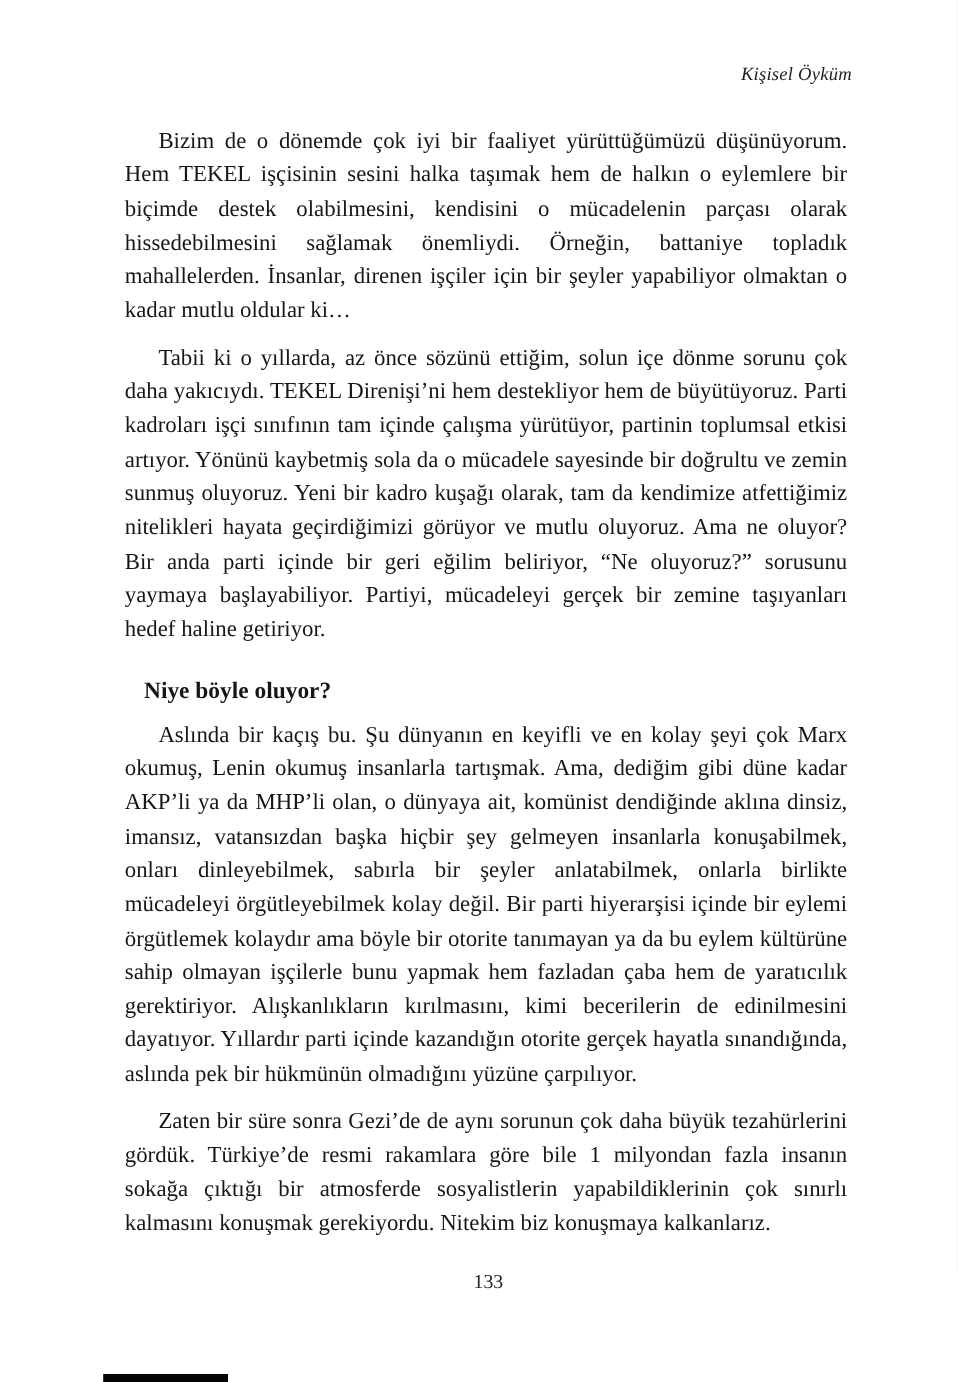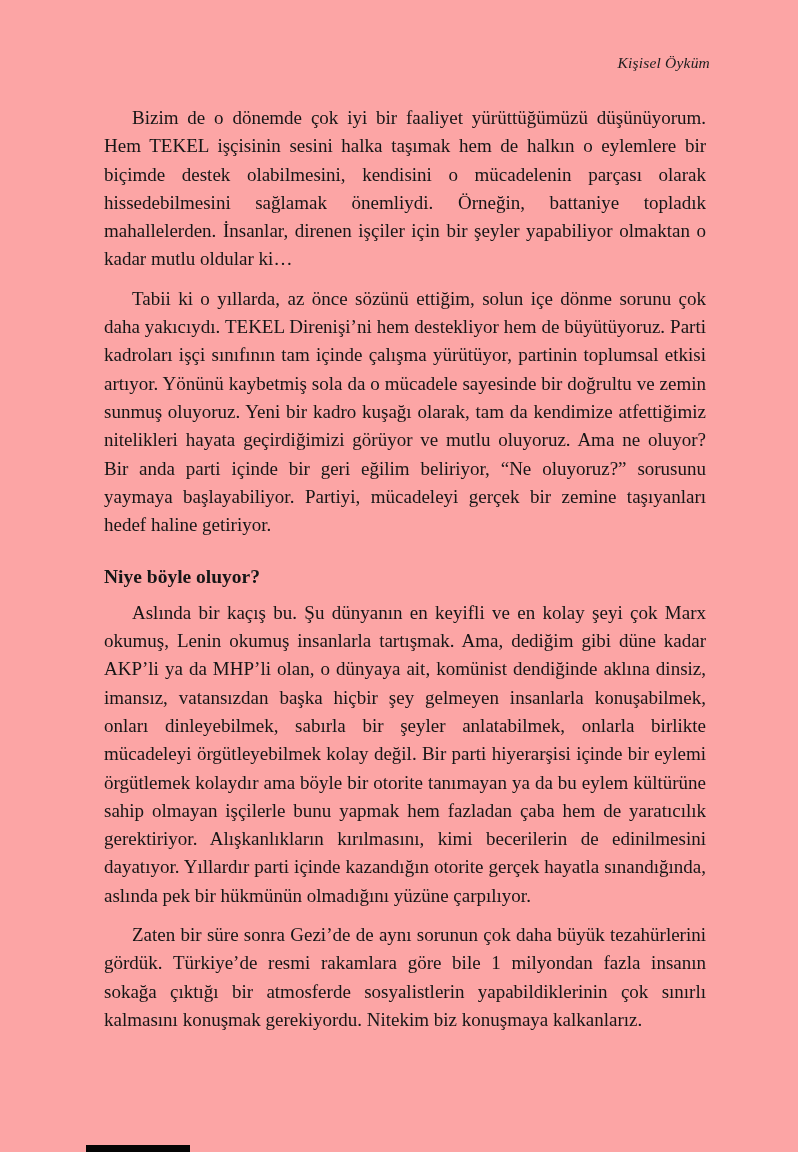--- a/index.html
+++ b/index.html
@@ -5,21 +5,21 @@
   html, body {
     margin: 0;
     padding: 0;
     background: #e8e8e8;
   }
   .page {
     position: relative;
     width: 798px;
     height: 1152px;
     margin: 0 auto;
-    background: #fca5a5;
+    background: #ffffff;
     overflow: hidden;
     font-family: "Liberation Serif", "DejaVu Serif", serif;
     color: #161616;
   }
   .running-header {
     position: absolute;
     top: 54px;
     left: 104px;
     width: 606px;
     text-align: right;
@@ -39,21 +39,21 @@
     hyphens: auto;
     -webkit-hyphens: auto;
   }
   .para {
     margin: 0 4px 11px 0;
     text-indent: 28px;
   }
   .section-heading {
     font-size: 19.5px;
     font-weight: bold;
-    margin: 24px 0 7px 0;
+    margin: 24px 0 7px 16px;
     text-indent: 0;
     text-align: left;
   }
   .page-number {
     position: absolute;
     top: 1058px;
     left: 104px;
     width: 606px;
     text-align: center;
     font-size: 16.5px;
@@ -76,16 +76,17 @@
   <div class="running-header">Kişisel Öyküm</div>
 
   <div class="text-block">
     <p class="para">Bizim de o dönemde çok iyi bir faaliyet yürüttüğümüzü düşünüyorum. Hem TEKEL işçisinin sesini halka taşımak hem de halkın o eylemlere bir biçimde destek olabilmesini, kendisini o mücadelenin parçası olarak hissedebilmesini sağlamak önemliydi. Örneğin, battaniye topladık mahallelerden. İnsanlar, direnen işçiler için bir şeyler yapabiliyor olmaktan o kadar mutlu oldular ki…</p>
     <p class="para">Tabii ki o yıllarda, az önce sözünü ettiğim, solun içe dönme sorunu çok daha yakıcıydı. TEKEL Direnişi’ni hem destekliyor hem de büyütüyoruz. Parti kadroları işçi sınıfının tam içinde çalışma yürütüyor, partinin toplumsal etkisi artıyor. Yönünü kaybetmiş sola da o mücadele sayesinde bir doğrultu ve zemin sunmuş oluyoruz. Yeni bir kadro kuşağı olarak, tam da kendimize atfettiğimiz nitelikleri hayata geçirdiğimizi görüyor ve mutlu oluyoruz. Ama ne oluyor? Bir anda parti içinde bir geri eğilim beliriyor, “Ne oluyoruz?” sorusunu yaymaya başlayabiliyor. Partiyi, mücadeleyi gerçek bir zemine taşıyanları hedef haline getiriyor.</p>
     <h2 class="section-heading">Niye böyle oluyor?</h2>
     <p class="para">Aslında bir kaçış bu. Şu dünyanın en keyifli ve en kolay şeyi çok Marx okumuş, Lenin okumuş insanlarla tartışmak. Ama, dediğim gibi düne kadar AKP’li ya da MHP’li olan, o dünyaya ait, komünist dendiğinde aklına dinsiz, imansız, vatansızdan başka hiçbir şey gelmeyen insanlarla konuşabilmek, onları dinleyebilmek, sabırla bir şeyler anlatabilmek, onlarla birlikte mücadeleyi örgütleyebilmek kolay değil. Bir parti hiyerarşisi içinde bir eylemi örgütlemek kolaydır ama böyle bir otorite tanımayan ya da bu eylem kültürüne sahip olmayan işçilerle bunu yapmak hem fazladan çaba hem de yaratıcılık gerektiriyor. Alışkanlıkların kırılmasını, kimi becerilerin de edinilmesini dayatıyor. Yıllardır parti içinde kazandığın otorite gerçek hayatla sınandığında, aslında pek bir hükmünün olmadığını yüzüne çarpılıyor.</p>
     <p class="para">Zaten bir süre sonra Gezi’de de aynı sorunun çok daha büyük tezahürlerini gördük. Türkiye’de resmi rakamlara göre bile 1 milyondan fazla insanın sokağa çıktığı bir atmosferde sosyalistlerin yapabildiklerinin çok sınırlı kalmasını konuşmak gerekiyordu. Nitekim biz konuşmaya kalkanlarız.</p>
   </div>
 
+  <div class="page-number">133</div>
 
   <div class="edge-artifact"></div>
 
 </div>
 
 </body></html>

